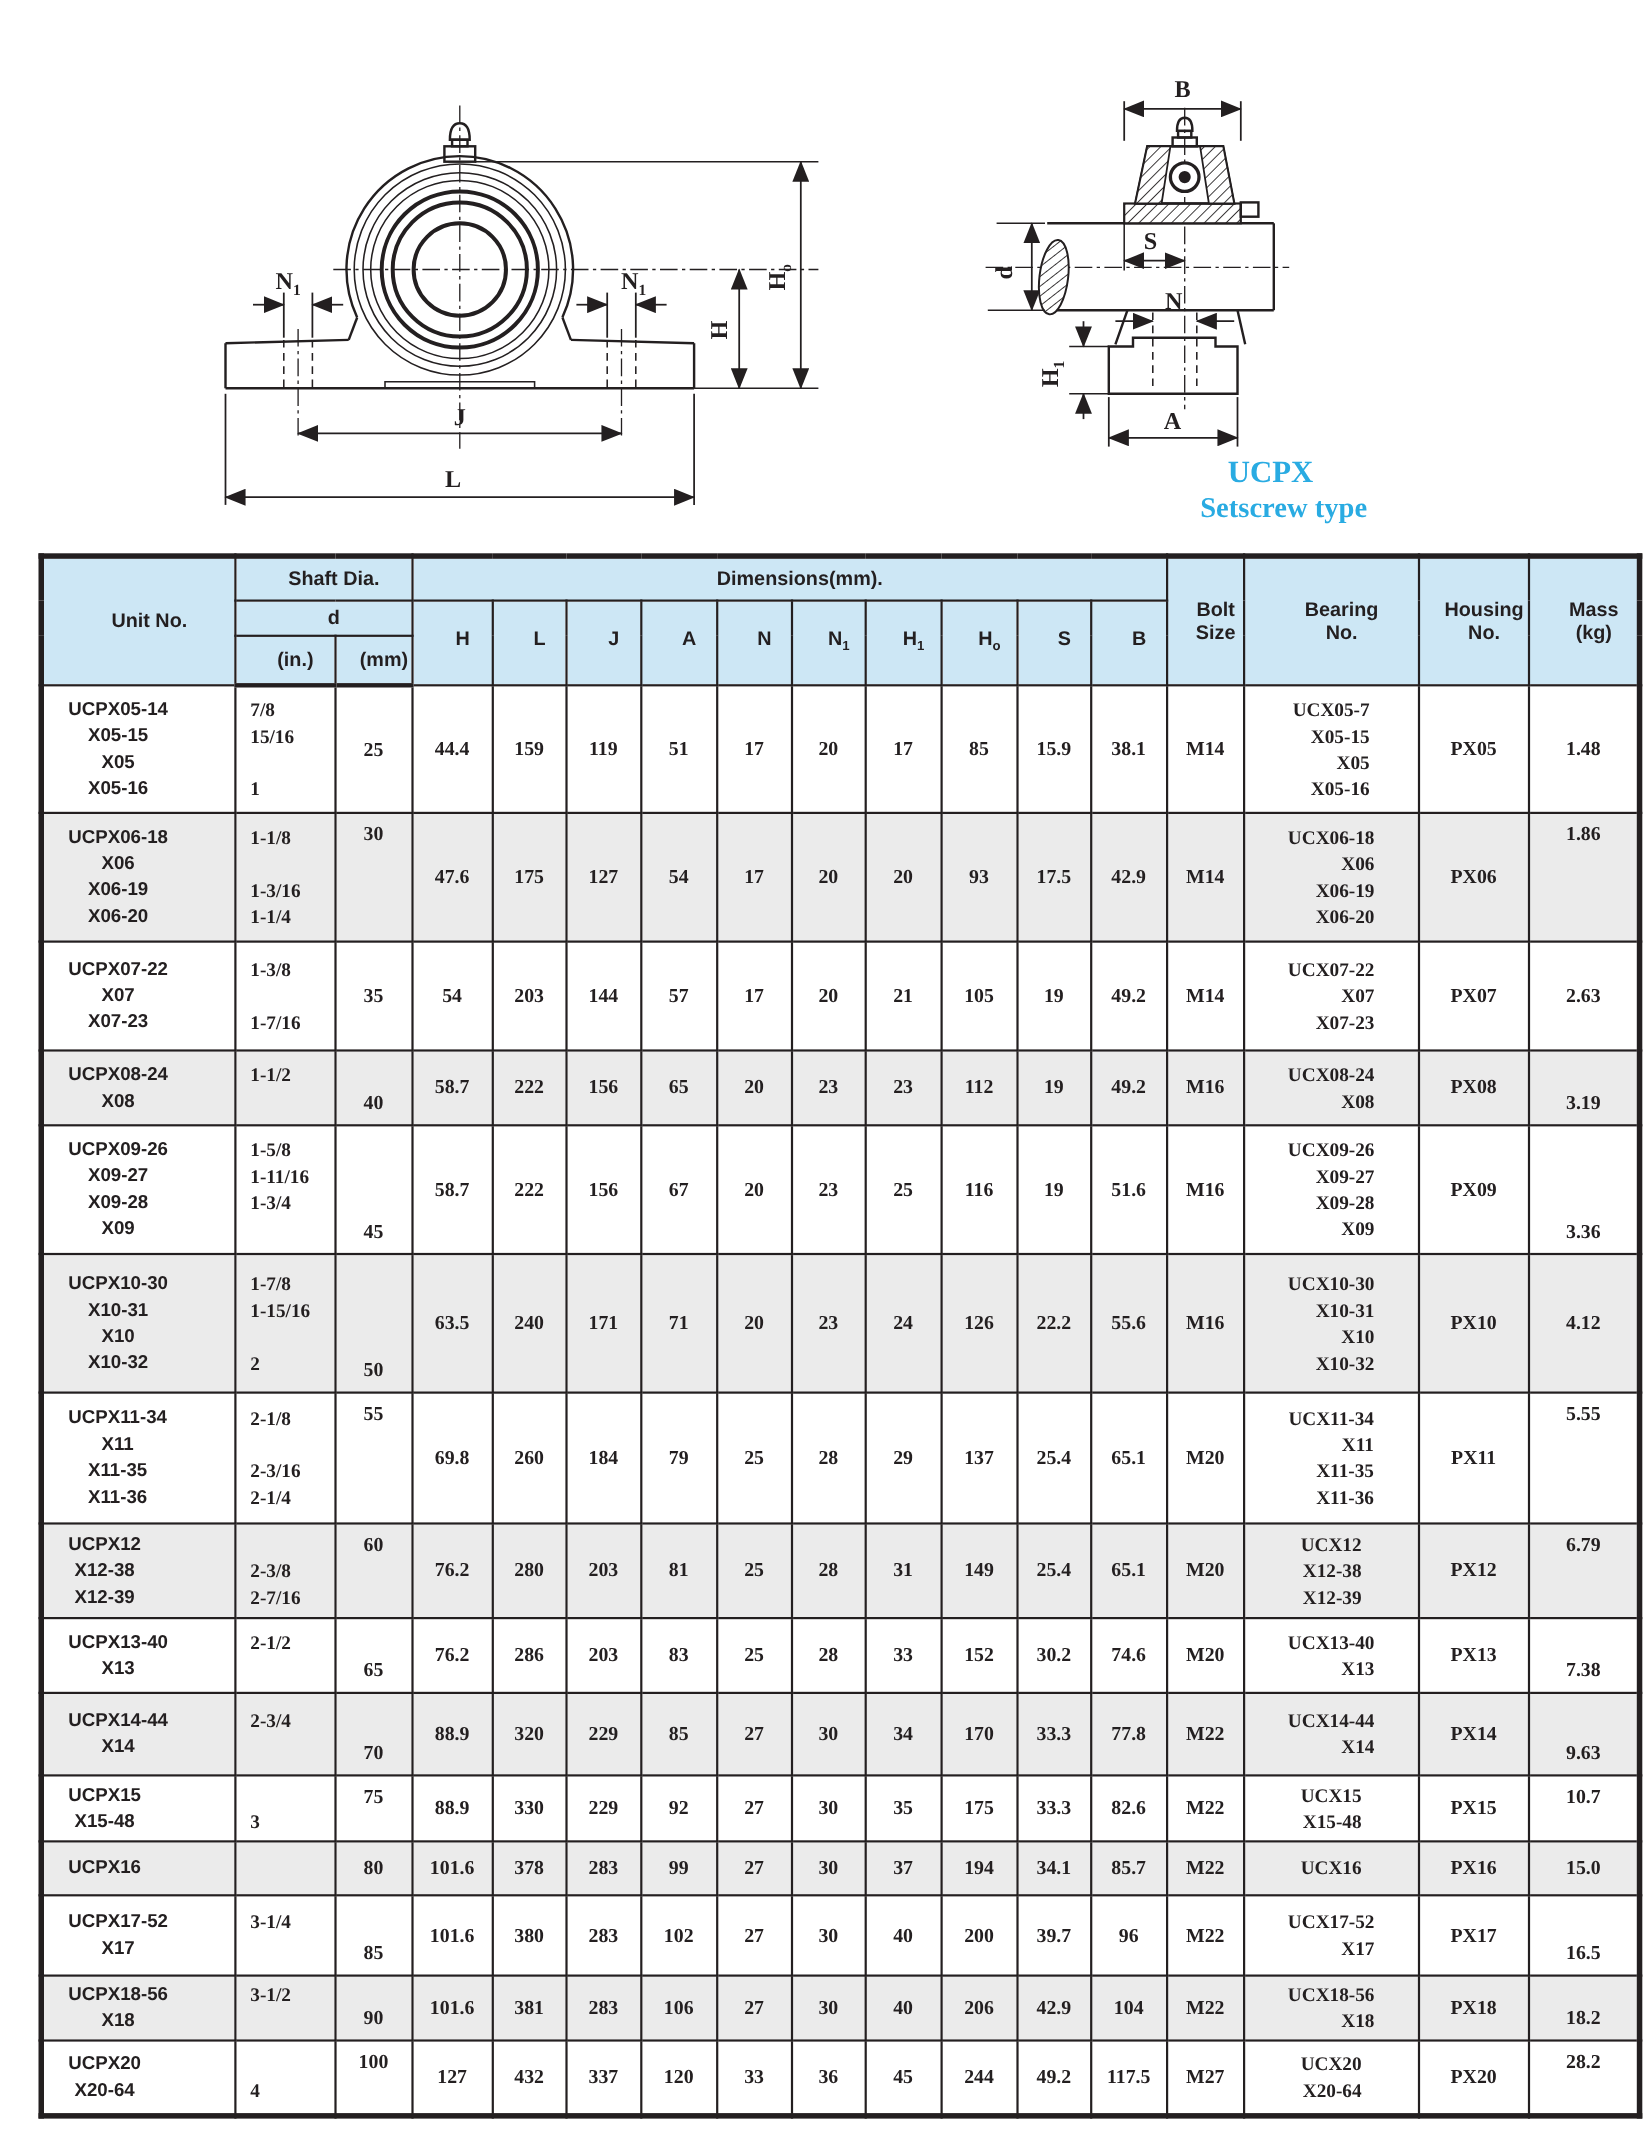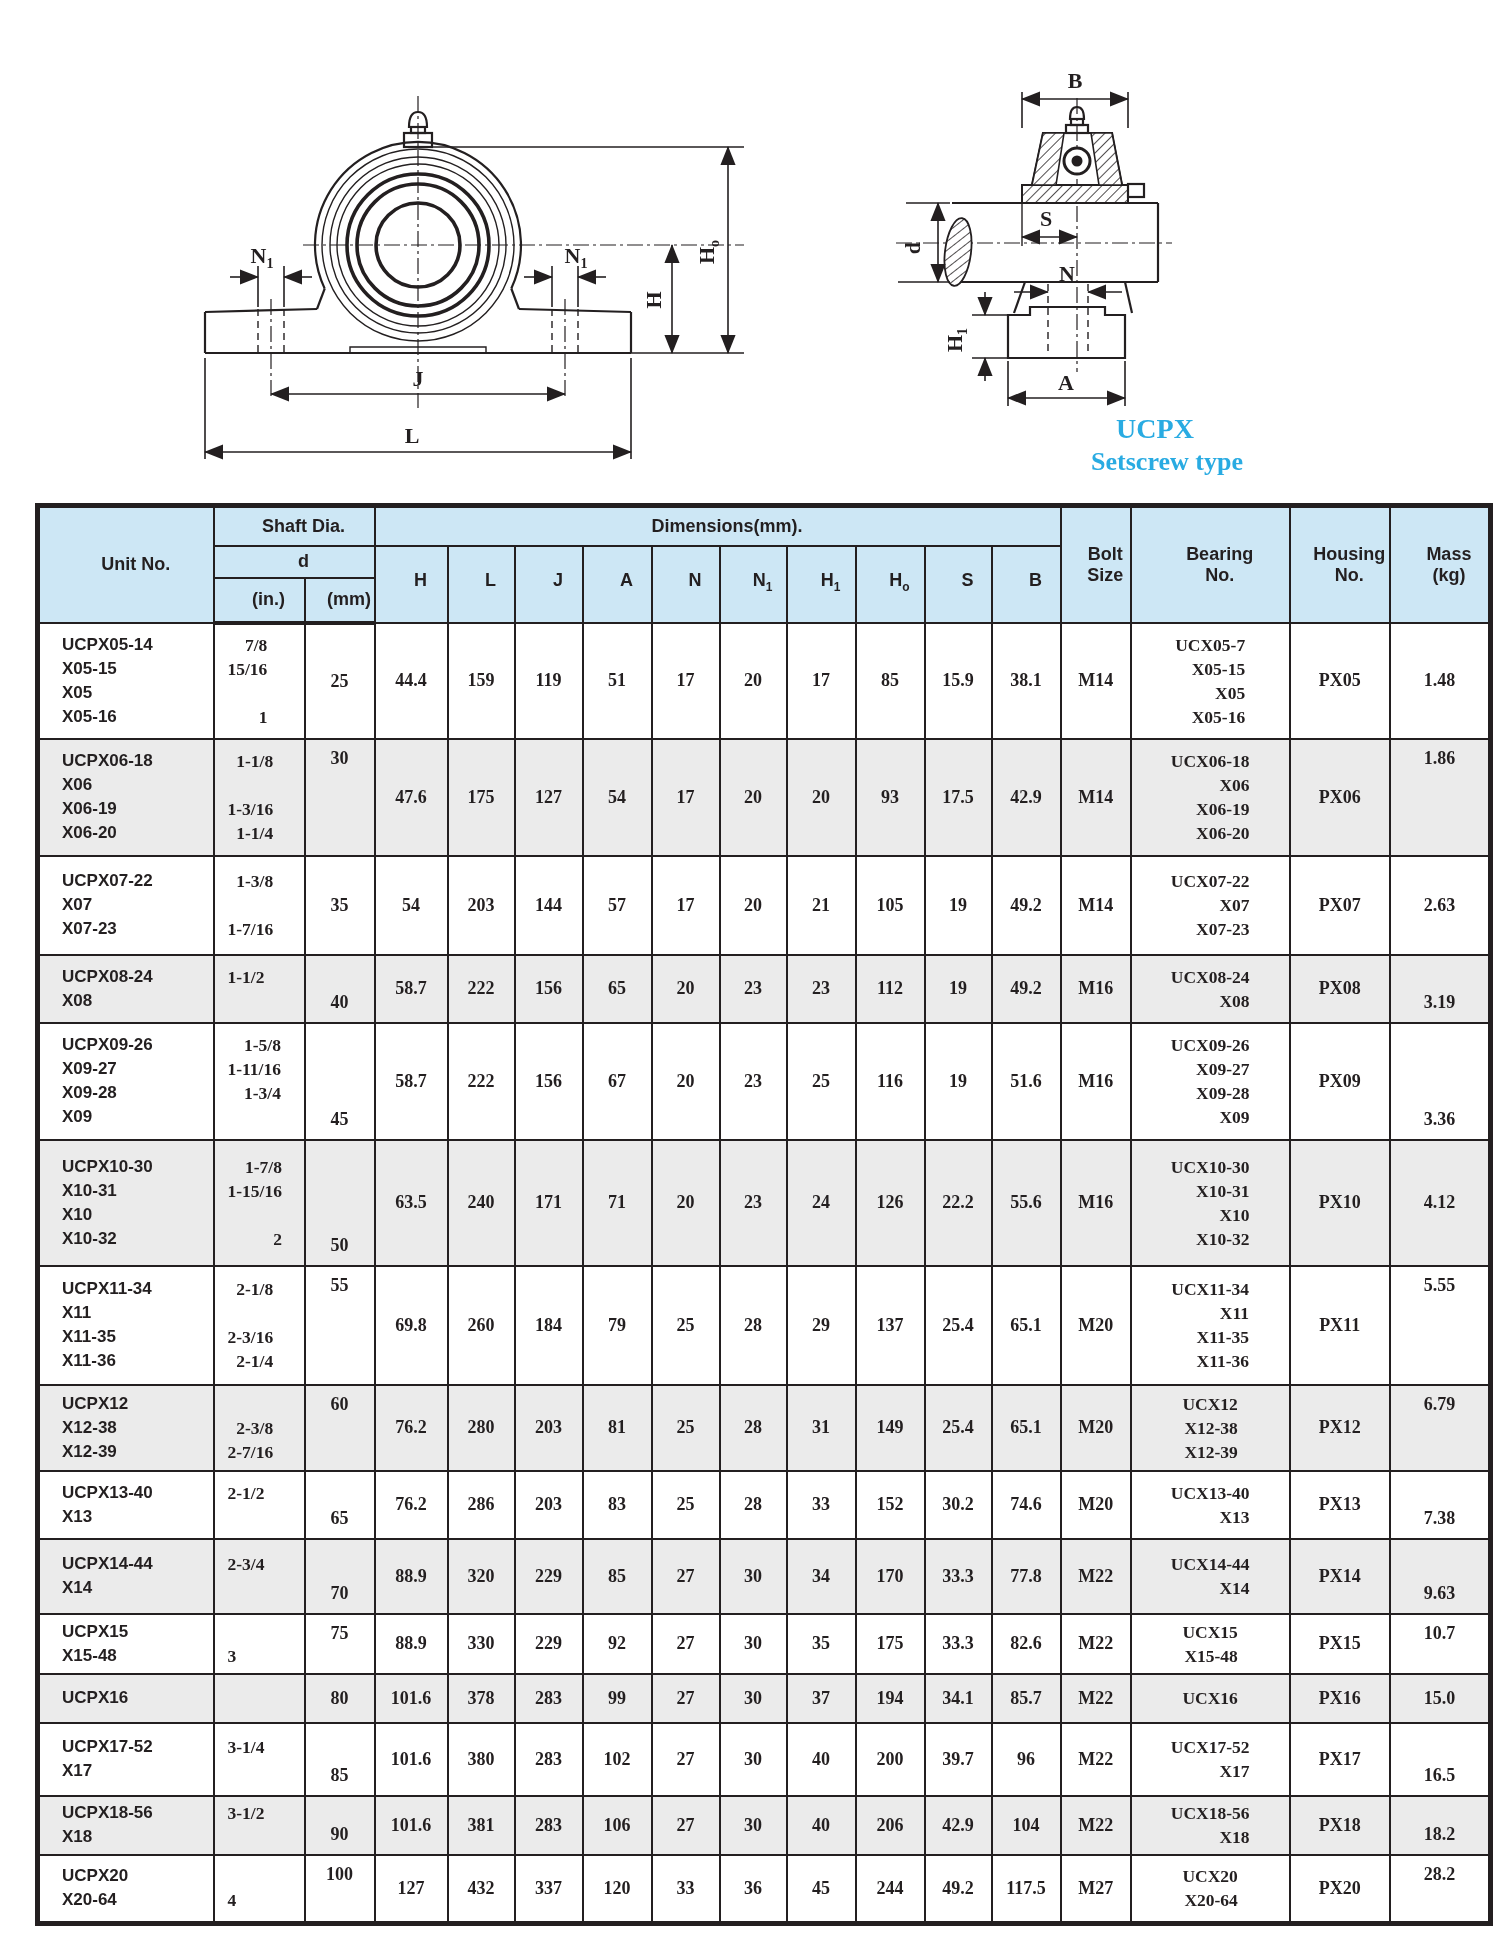--- a/index.html
+++ b/index.html
@@ -24,23 +24,23 @@
   #spec-table thead tr.h1{height:40px;}
   #spec-table thead tr.h2{height:32px;}
   #spec-table thead tr.h3{height:45px;}
   #spec-table thead tr.h3 th{border-bottom:4px solid #231f20;}
   th.unit-h{text-align:left;padding-left:28px;}
   .hsub{font-size:12px;}
   tbody td{font-family:"Liberation Serif",serif;font-weight:bold;font-size:18px;text-align:center;
       vertical-align:middle;background:#ffffff;}
   tr.shaded td{background:#ebebeb;}
   td.unit-cell{font-family:"Liberation Sans",sans-serif;font-size:17px;text-align:left;padding-left:22px;}
-  .unit-block{display:inline-block;text-align:left;line-height:24px;}
+  .unit-block{display:inline-block;text-align:center;line-height:24px;}
   td.in-cell{text-align:left;padding-left:13px;font-size:17.5px;}
-  .in-block{display:inline-block;text-align:right;line-height:24px;}
+  .in-block{display:inline-block;text-align:left;line-height:24px;}
   td.bearing-cell{font-size:17.5px;}
   .bearing-block{display:inline-block;text-align:right;line-height:24px;}
   td.vt{vertical-align:top;padding-top:8px;}
   td.vb{vertical-align:bottom;padding-bottom:9px;}
   .nbsp-line{min-height:24px;}
 </style>
 </head>
 <body>
 
 <svg id="drawing-area" viewBox="0 0 1497 503" width="1497" height="503">

